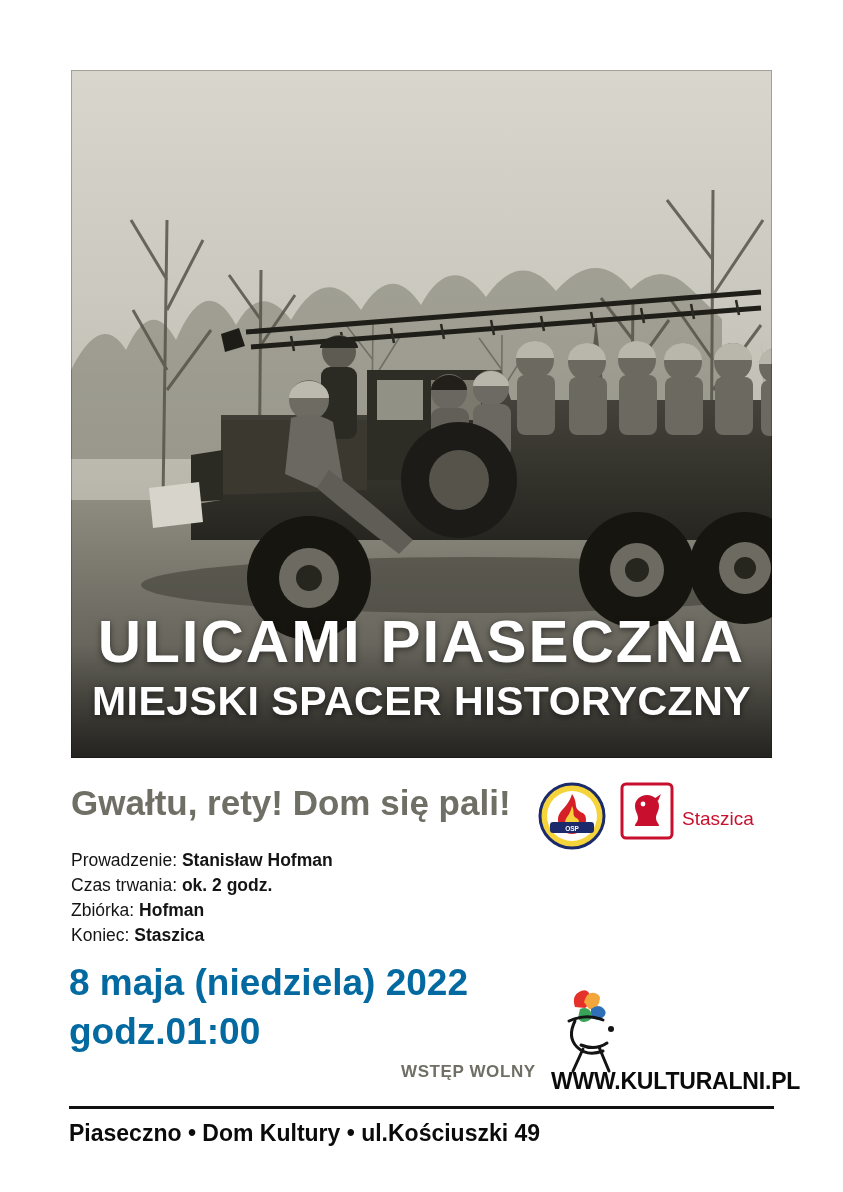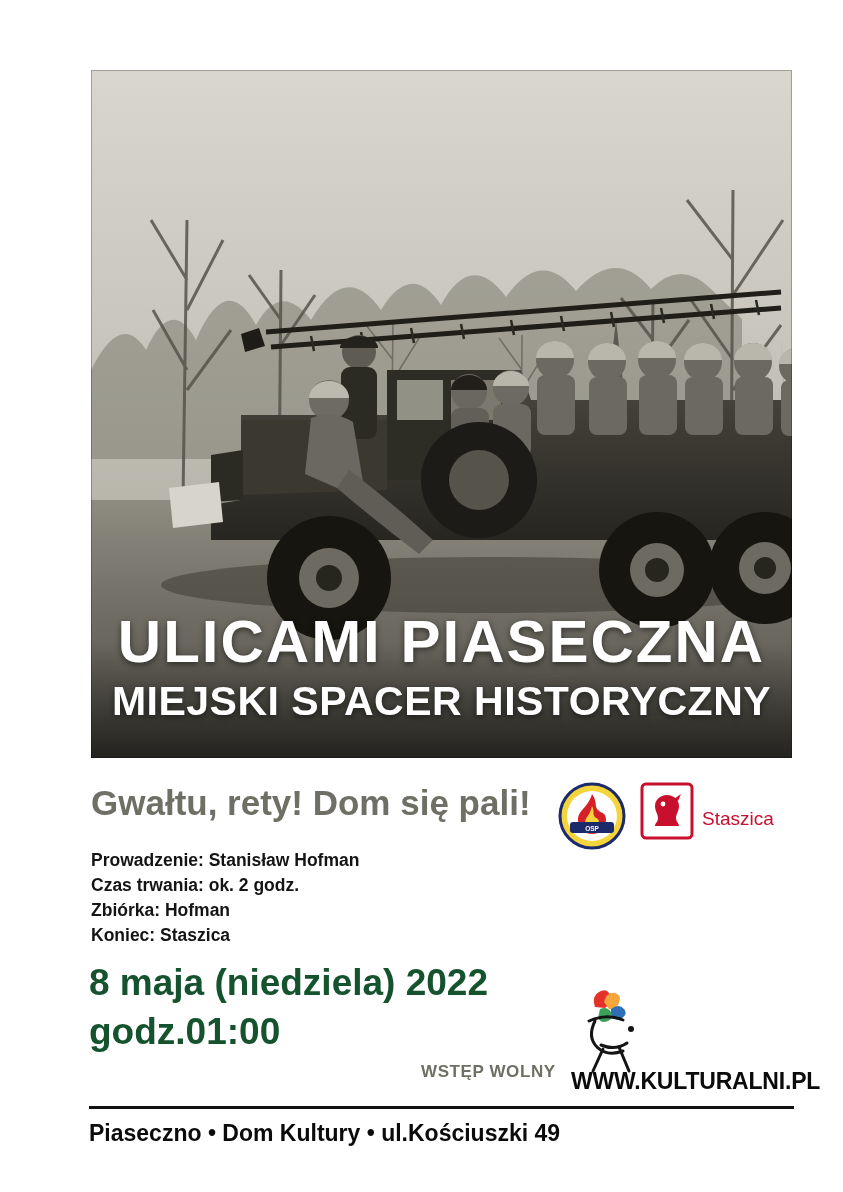--- a/index.html
+++ b/index.html
@@ -15,21 +15,20 @@
     overflow: hidden;
     position: relative;
   }
 
   .poster {
     position: relative;
     width: 706px;
     height: 1192px;
     background: #ffffff;
     box-sizing: border-box;
-    margin-left: 20px;
   }
 
   
   .photo-wrap {
     position: absolute;
     left: 71px;
     top: 70px;
     width: 701px;
     height: 688px;
     overflow: hidden;
@@ -86,33 +85,33 @@
     left: 71px;
     top: 848px;
     font-size: 17.5px;
     line-height: 1.42;
     color: #141414;
   }
   .details .row {
     white-space: nowrap;
   }
   .details .lbl {
-    font-weight: 700;
+    font-weight: 400;
   }
   .details .val {
     font-weight: 700;
   }
 
   
   .date-block {
     position: absolute;
     left: 69px;
     top: 962px;
     font-weight: 700;
-    color: #14532d;
+    color: #0369a1;
     line-height: 1.12;
   }
   .date-line1 {
     font-size: 37px;
     white-space: nowrap;
   }
   .date-line2 {
     font-size: 37px;
     white-space: nowrap;
     margin-top: 8px;

